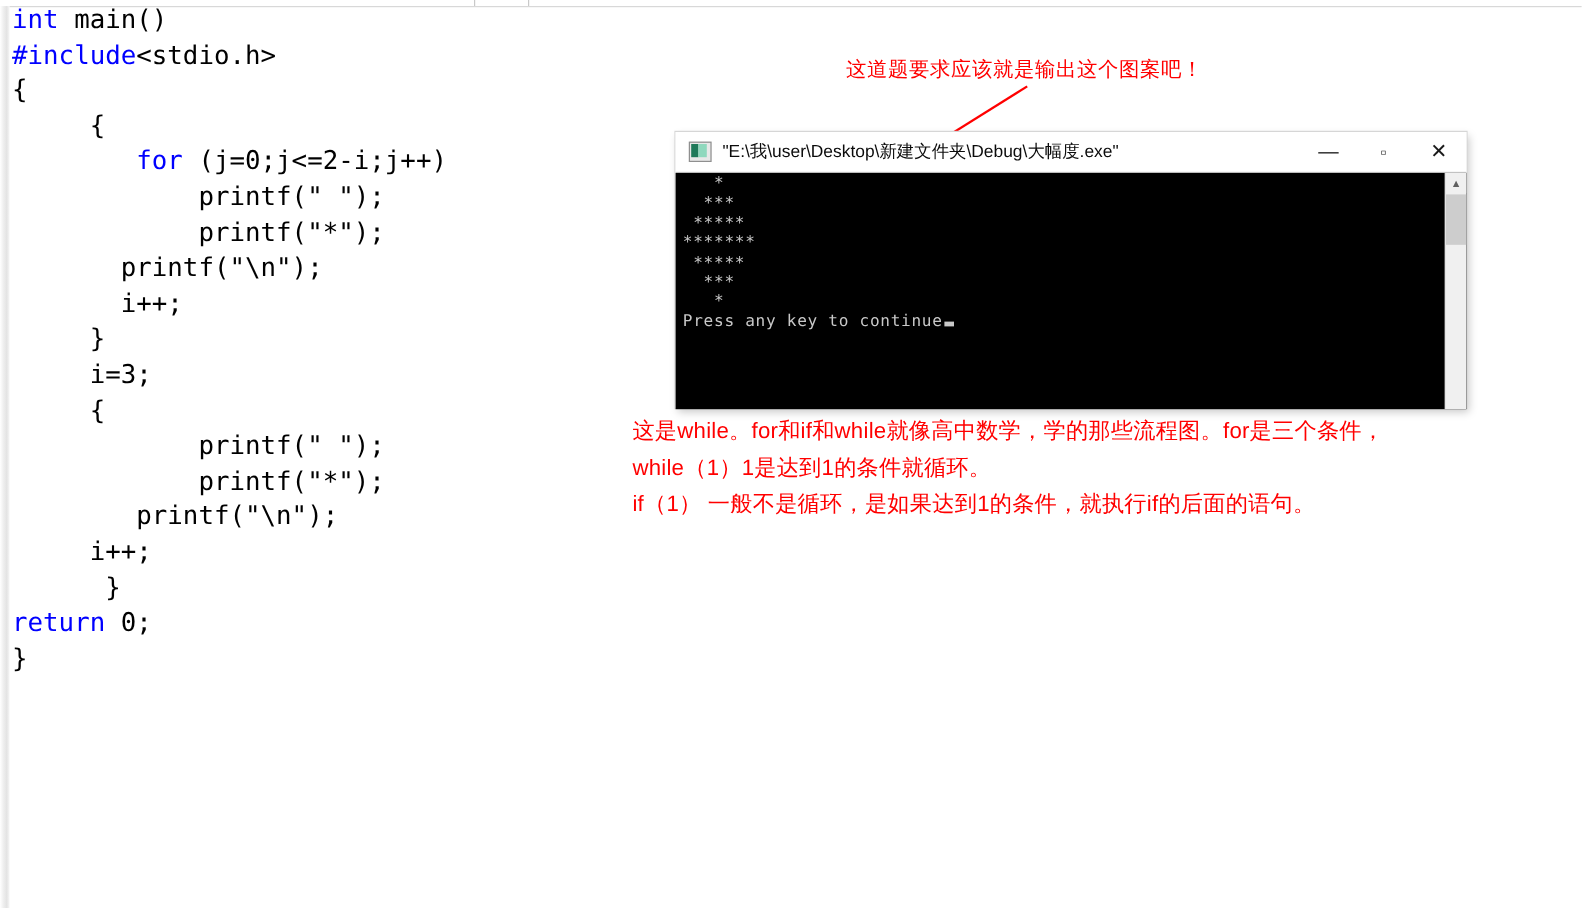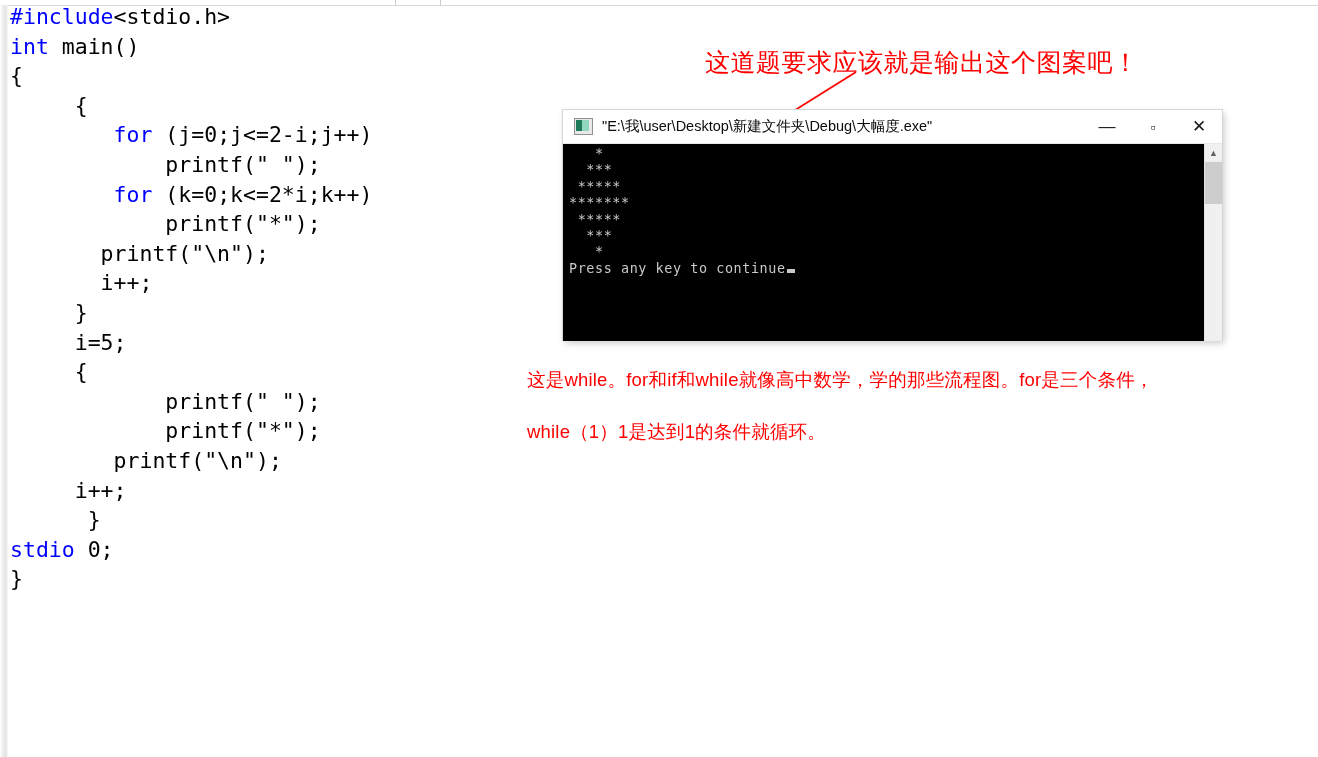--- a/index.html
+++ b/index.html
@@ -62,21 +62,21 @@
   .annot-arrow {
     position: absolute;
     left: 630px; top: 55px;
     width: 250px; height: 160px;
     pointer-events: none;
   }
 
   .annot-text-top {
     position: absolute;
     left: 705px; top: 46px;
-    font-size: 25px;
+    font-size: 17px;
     color: #ff0000;
     white-space: nowrap;
     letter-spacing: 0.5px;
     text-align: right;
   }
 
   
   .console-window {
     position: absolute;
     left: 563px; top: 110px;
@@ -194,54 +194,52 @@
     position: absolute;
     left: 527px; top: 344px;
     width: 730px;
   }
   .red-line {
     color: #ff0000;
     font-size: 18.5px;
     line-height: 30.5px;
     white-space: nowrap;
     letter-spacing: 0.2px;
-    margin-top: 21px;
   }
 </style>
 </head>
 <body>
 
 <div class="doc-top-edge">
   <div class="seg seg1"></div>
   <div class="seg seg2"></div>
   <div class="seg seg3"></div>
 </div>
 
 <div class="left-gutter"></div>
 
 <div class="code-pane" id="code-pane">
+    <div class="code-line"><span class="kw">int</span> main()</div>
     <div class="code-line"><span class="kw">#include</span>&lt;stdio.h&gt;</div>
-    <div class="code-line"><span class="kw">int</span> main()</div>
     <div class="code-line">{</div>
     <div class="code-line">     {</div>
     <div class="code-line">        <span class="kw">for</span> (j=0;j&lt;=2-i;j++)</div>
     <div class="code-line">            printf(" ");</div>
-    <div class="code-line">        <span class="kw">for</span> (k=0;k&lt;=2*i;k++)</div>
     <div class="code-line">            printf("*");</div>
     <div class="code-line">       printf("\n");</div>
     <div class="code-line">       i++;</div>
     <div class="code-line">     }</div>
-    <div class="code-line">     i=5;</div>
+    <div class="code-line">     i=3;</div>
     <div class="code-line">     {</div>
     <div class="code-line">            printf(" ");</div>
     <div class="code-line">            printf("*");</div>
     <div class="code-line">        printf("\n");</div>
     <div class="code-line">     i++;</div>
     <div class="code-line">      }</div>
-    <div class="code-line"><span class="kw">stdio</span> 0;</div>
+    <div class="code-line"><span class="kw">return</span> 0;</div>
     <div class="code-line">}</div>
   </div>
 
 <div class="annot-text-top">这道题要求应该就是输出这个图案吧！</div>
 
 <svg class="annot-arrow" viewBox="0 0 250 160" width="250" height="160">
   <defs>
     <marker id="redhead" markerWidth="9" markerHeight="9" refX="7.2" refY="3.2" orient="auto" markerUnits="strokeWidth">
       <path d="M0,3.2 L9,0.1 L7.2,3.2 L9,6.3 Z" fill="#ff0000"></path>
     </marker>
@@ -267,13 +265,14 @@
     <div class="console-scrollbar">
       <div class="sb-arrow-up">▲</div>
       <div class="sb-thumb"></div>
     </div>
   </div>
 </div>
 
 <div class="red-notes" id="red-notes">
     <div class="red-line">这是while。for和if和while就像高中数学，学的那些流程图。for是三个条件，</div>
     <div class="red-line">while（1）1是达到1的条件就循环。</div>
+    <div class="red-line">if（1） 一般不是循环，是如果达到1的条件，就执行if的后面的语句。</div>
   </div>
 
 </body></html>

